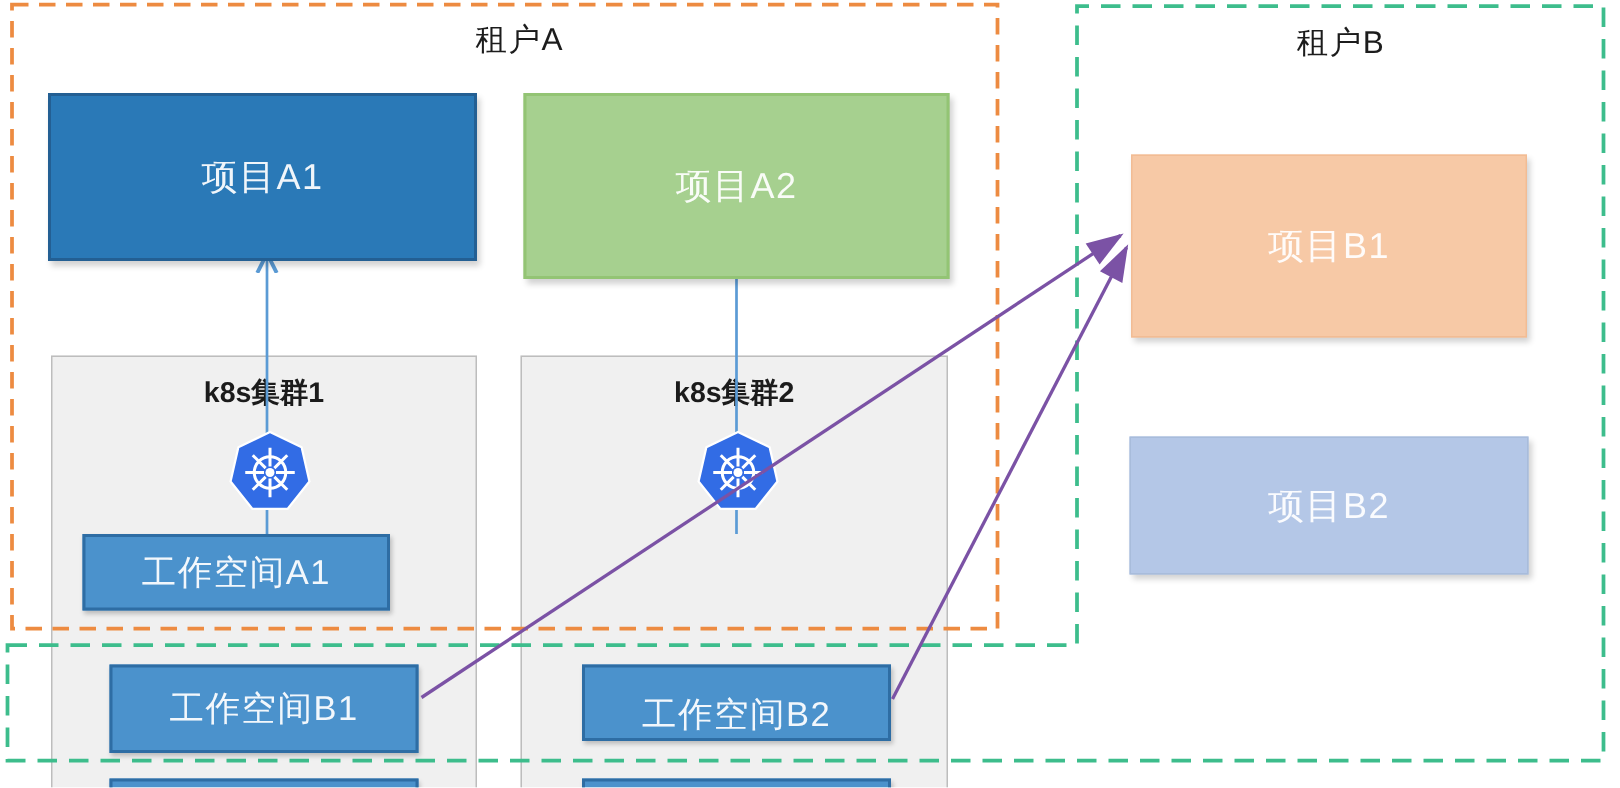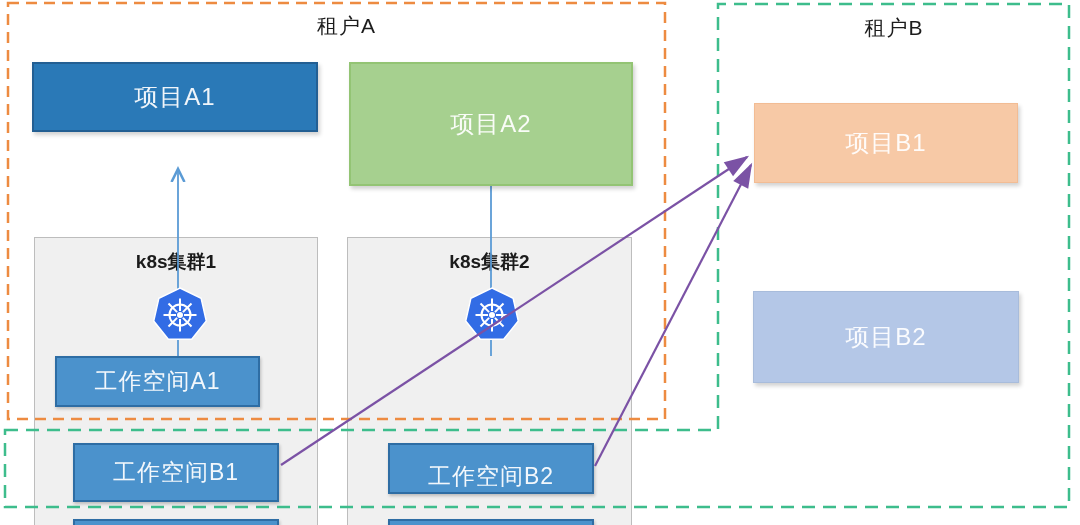--- a/index.html
+++ b/index.html
@@ -36,23 +36,23 @@
 
   
   .node{
     position:absolute;z-index:3;
     display:flex;align-items:center;justify-content:center;
     box-sizing:border-box;
     color:rgba(255,255,255,0.93);
     letter-spacing:1px;
   }
   .project{font-size:24px;box-shadow:2px 3px 4px rgba(0,0,0,0.18);}
-  #project-a1{left:32px;top:62px;width:286px;height:70px;background:#2a79b7;border:2px solid #235f93;}
+  #project-a1{left:32px;top:62px;width:286px;height:112px;background:#2a79b7;border:2px solid #235f93;}
   #project-a2{left:349px;top:62px;width:284px;height:124px;background:#a6d08f;border:2px solid #93c474;}
-  #project-b1{left:754px;top:103px;width:264px;height:80px;background:#f7c9a6;border:1px solid #f2bc94;}
+  #project-b1{left:754px;top:103px;width:264px;height:122px;background:#f7c9a6;border:1px solid #f2bc94;}
   #project-b2{left:753px;top:291px;width:266px;height:92px;background:#b4c7e7;border:1px solid #a8bcdb;}
 
   .workspace{
     font-size:23px;background:#4b92cc;border:2px solid #2e6da4;
     box-shadow:1px 2px 3px rgba(0,0,0,0.22);
   }
   #ws-a1{left:55px;top:356px;width:205px;height:51px;}
   #ws-a2{left:388px;top:356px;width:205px;height:51px;}
   #ws-b1{left:73px;top:443px;width:206px;height:59px;}
   #ws-b2{left:388px;top:443px;width:206px;height:51px;align-items:flex-end;}

